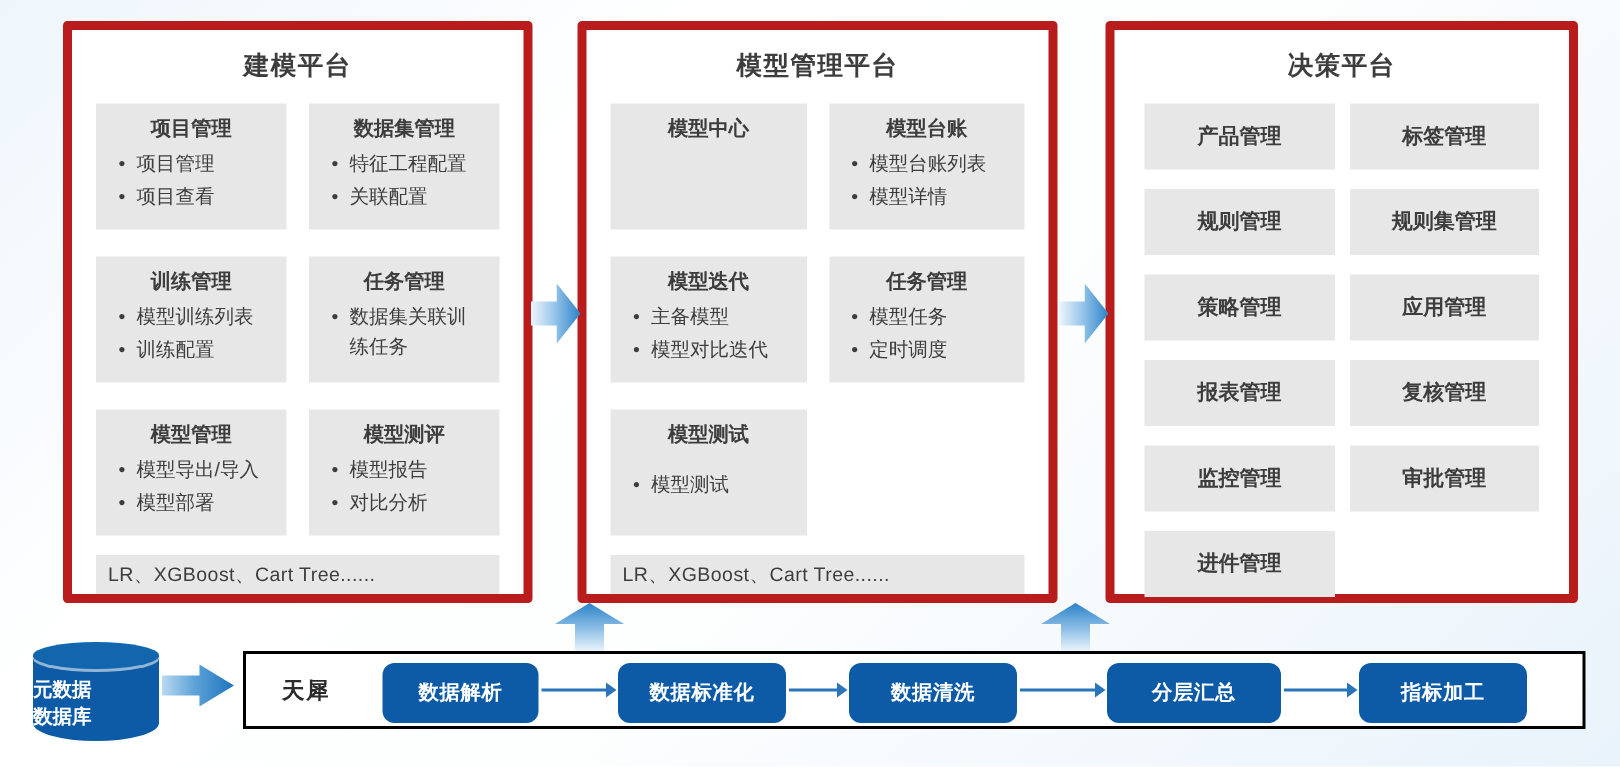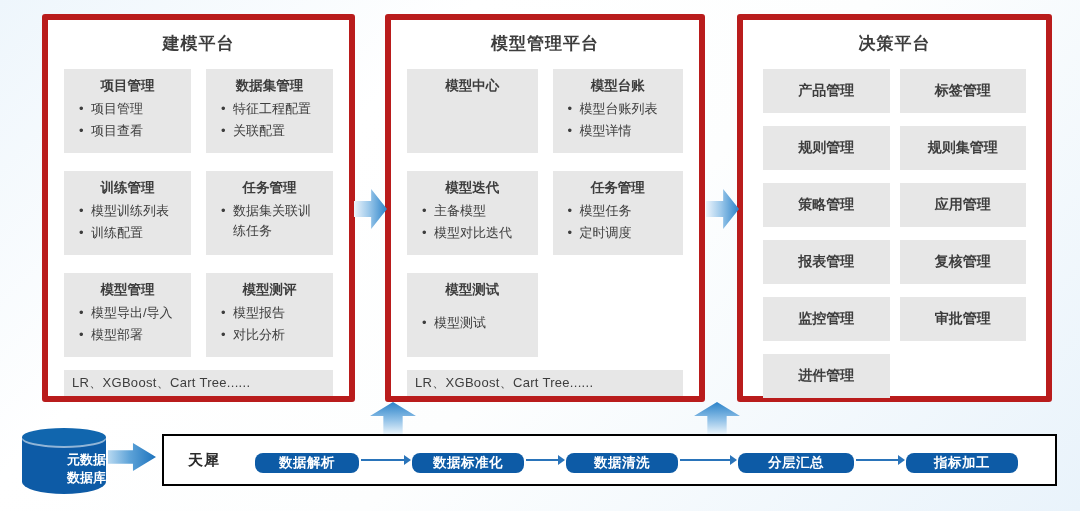--- a/index.html
+++ b/index.html
@@ -76,38 +76,38 @@
   .db { position:absolute; left:22px; top:428px; width:84px; height:66px; }
   .db-body {
     position:absolute; left:0; right:0; top:9px; bottom:0; background:#0d5ba6;
     border-radius:0 0 42px 42px / 0 0 12px 12px;
   }
   .db-top {
     position:absolute; left:0; right:0; top:0; height:18px; background:#1166ae;
     border-radius:50%; box-shadow:0 2px 0 rgba(255,255,255,.55);
   }
   .db-label {
-    position:absolute; inset:0; display:flex; flex-direction:column; align-items:flex-end;
+    position:absolute; inset:0; display:flex; flex-direction:column; align-items:flex-start;
     justify-content:center; padding-top:16px; color:#ffffff; font-weight:bold;
     font-size:13px; line-height:1.35;
   }
 
   
   .bar {
     position:absolute; left:162px; top:434px; width:895px; height:52px; background:#ffffff;
     border:2px solid #000000; box-sizing:border-box;
   }
   .bar-label {
     position:absolute; left:24px; top:0; bottom:0; display:flex; align-items:center;
     font-weight:bold; font-size:15px; color:#2b2b2b; letter-spacing:1px;
   }
   .step {
-    position:absolute; top:6px; height:20px; background:#0d5ba6; border-radius:8px;
+    position:absolute; top:6px; height:40px; background:#0d5ba6; border-radius:8px;
     color:#ffffff; font-weight:bold; font-size:13.5px; display:flex; align-items:center;
-    justify-content:center; letter-spacing:.5px;margin-top:11px;
+    justify-content:center; letter-spacing:.5px;
   }
   #step-1 { left:91px;  width:104px; }
   #step-2 { left:248px; width:112px; }
   #step-3 { left:402px; width:112px; }
   #step-4 { left:574px; width:116px; }
   #step-5 { left:742px; width:112px; }
   .conn { position:absolute; top:23px; height:2px; background:#2a74ba; }
   .conn::after {
     content:""; position:absolute; right:-6px; top:-4px;
     border-left:7px solid #2a74ba; border-top:5px solid transparent; border-bottom:5px solid transparent;

